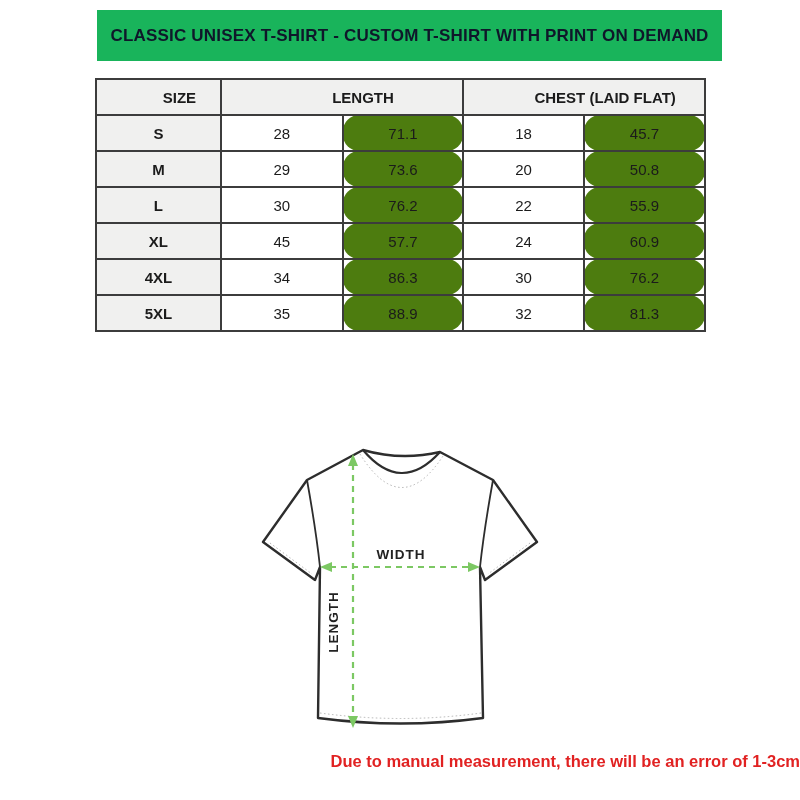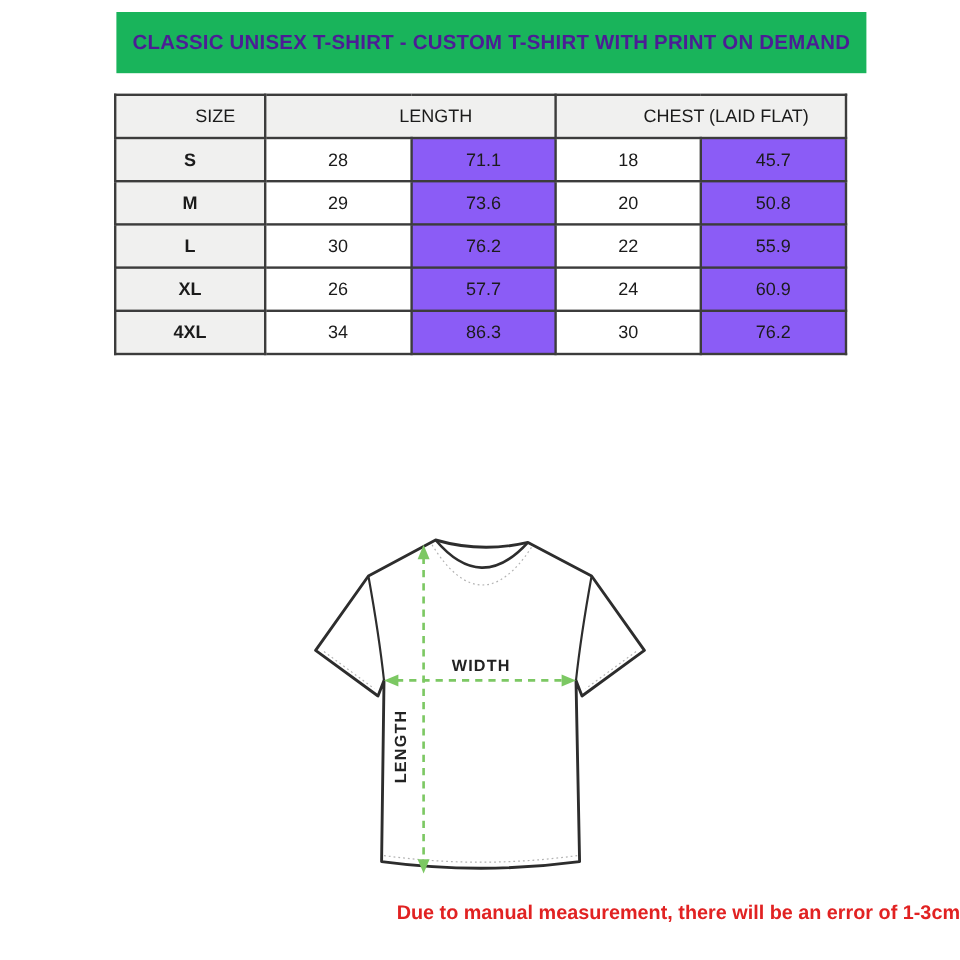--- a/index.html
+++ b/index.html
@@ -7,21 +7,21 @@
   body { font-family: "Liberation Sans", sans-serif; position: relative; overflow: hidden; }
 
   .banner {
     position: absolute;
     left: 97px; top: 10px;
     width: 625px; height: 51px;
     background: #19b45b;
     display: flex; align-items: center; justify-content: center;
   }
   .banner span {
-    color: #4c1d95;
+    color: #0f172a;
     font-size: 17px;
     font-weight: bold;
     letter-spacing: 0.2px;
     white-space: nowrap;
   }
 
   table.size-chart {
     position: absolute;
     left: 95px; top: 78px;
     width: 611px;
@@ -31,25 +31,25 @@
   table.size-chart th, table.size-chart td {
     border: 2px solid #3c3c3c;
     height: 36px;
     text-align: center;
     vertical-align: middle;
     font-size: 15px;
     color: #1b1b1b;
     background: #ffffff;
   }
   table.size-chart th {
-    font-weight: normal;
+    font-weight: bold;
     background: #f0f0ef;
     padding-left: 42px;
   }
-  table.size-chart td.shade { background: #8b5cf6; }
+  table.size-chart td.shade { background: #4d7c0f; border-radius: 16px; }
   table.size-chart td.size-col { font-weight: bold; background: #f0f0ef; }
 
   .diagram {
     position: absolute;
     left: 240px; top: 430px;
     width: 320px; height: 320px;
   }
 
   .footer-note {
     position: absolute;
@@ -100,31 +100,38 @@
     </tr>
     <tr>
       <td class="size-col">L</td>
       <td>30</td>
       <td class="shade">76.2</td>
       <td>22</td>
       <td class="shade">55.9</td>
     </tr>
     <tr>
       <td class="size-col">XL</td>
-      <td>26</td>
+      <td>45</td>
       <td class="shade">57.7</td>
       <td>24</td>
       <td class="shade">60.9</td>
     </tr>
     <tr>
       <td class="size-col">4XL</td>
       <td>34</td>
       <td class="shade">86.3</td>
       <td>30</td>
       <td class="shade">76.2</td>
+    </tr>
+    <tr>
+      <td class="size-col">5XL</td>
+      <td>35</td>
+      <td class="shade">88.9</td>
+      <td>32</td>
+      <td class="shade">81.3</td>
     </tr>
   </tbody>
 </table>
 
 <div class="diagram">
   <svg width="320" height="320" viewBox="0 0 320 320" xmlns="http://www.w3.org/2000/svg">
 
     <path d="M 123,20
          Q 161,31 200,22
          L 253,50

